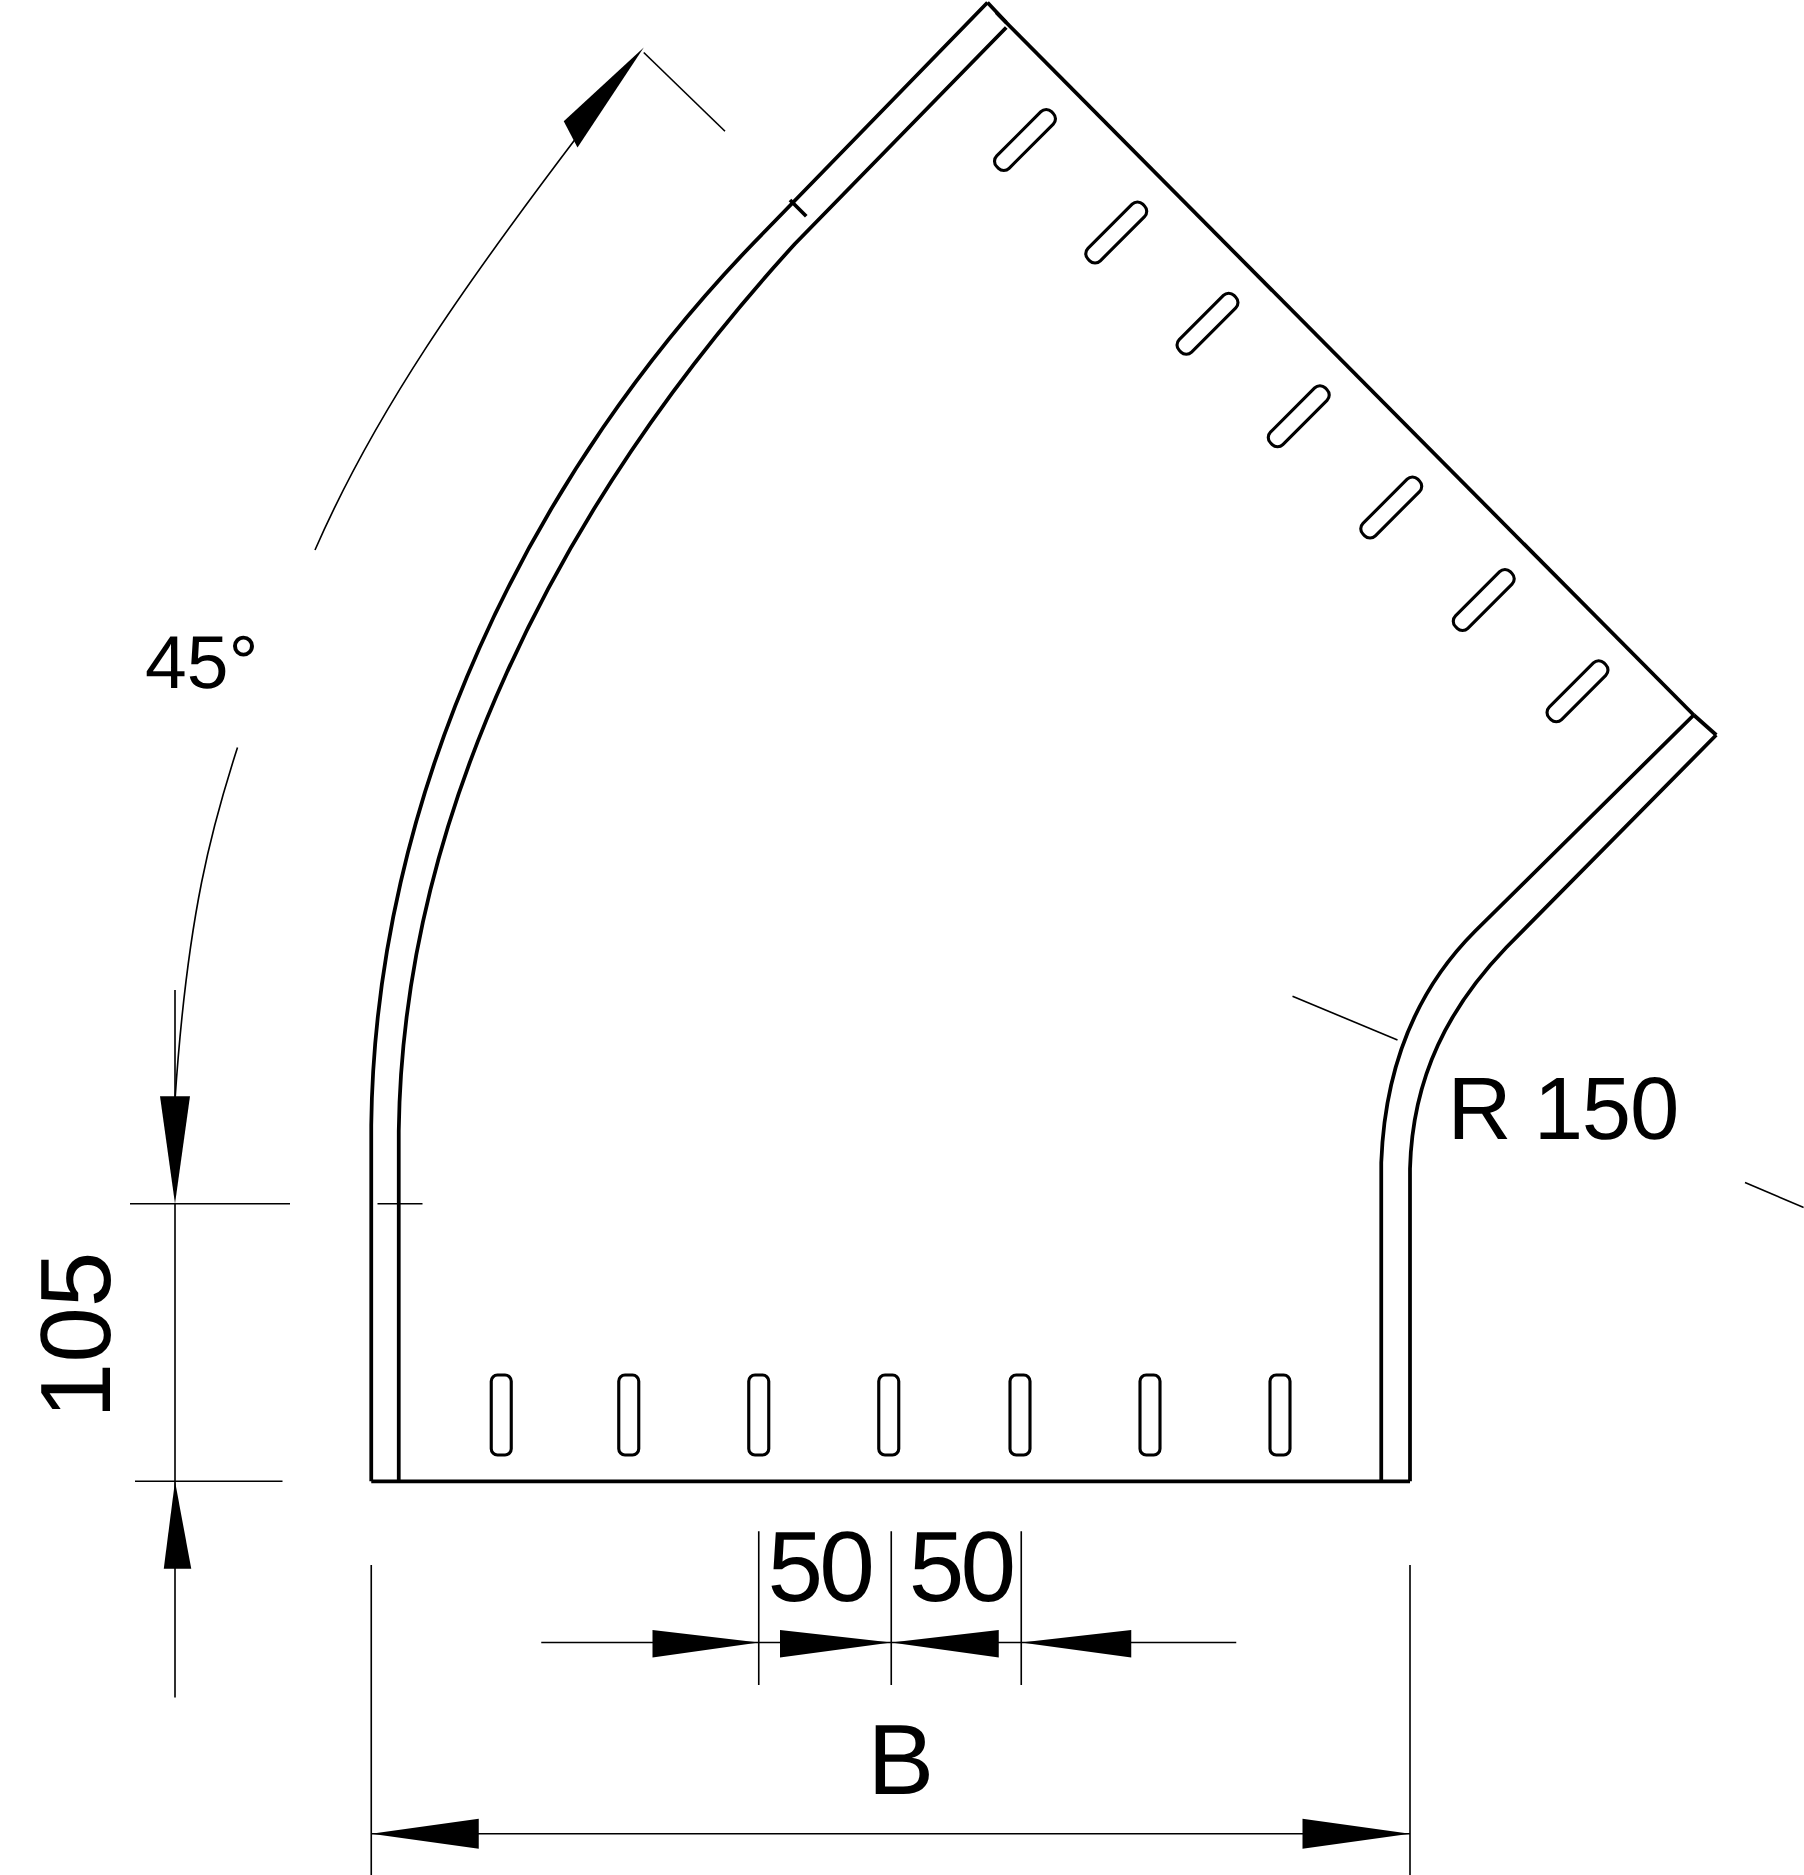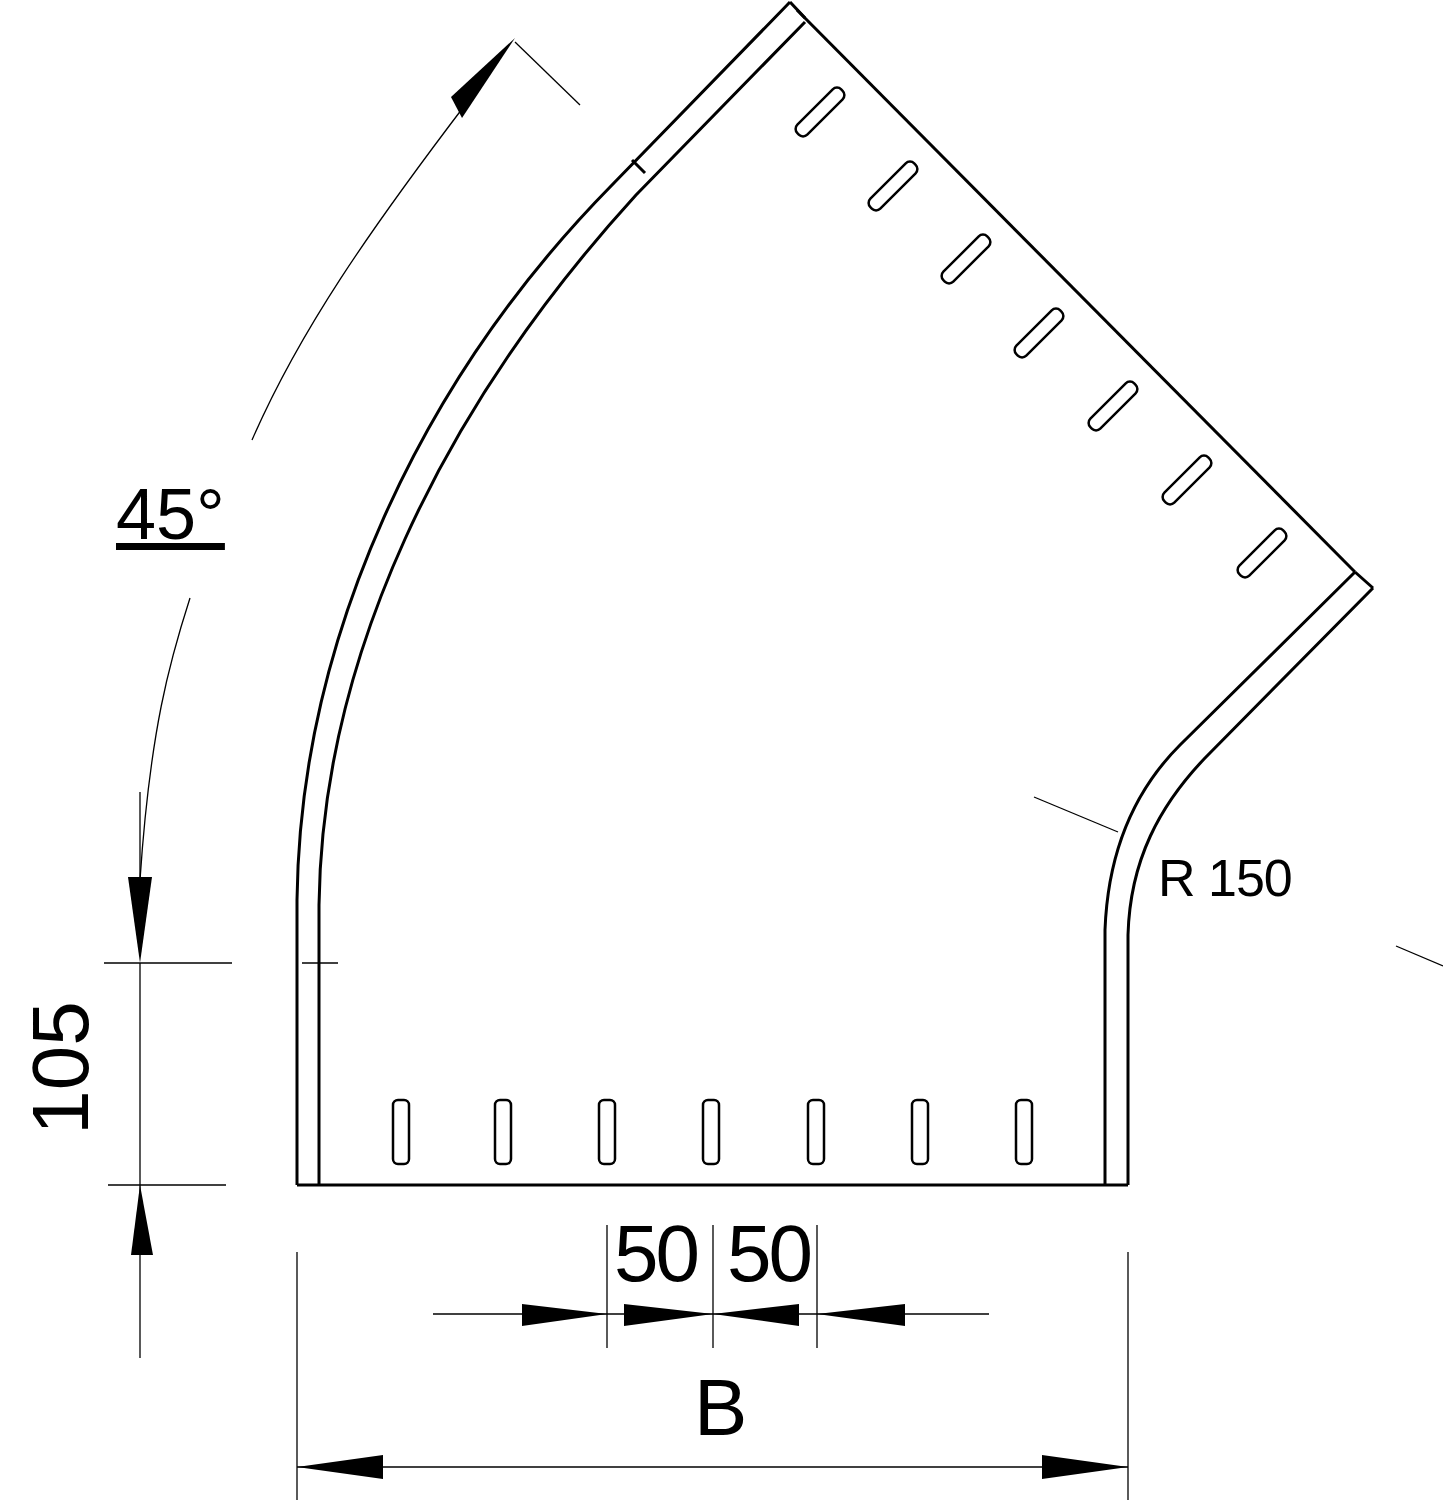--- a/index.html
+++ b/index.html
@@ -1,20 +1,20 @@
 <!DOCTYPE html>
 <html><head>
 <meta charset="utf-8">
 <style>
   html, body { margin: 0; padding: 0; background: #ffffff; }
   body { width: 1443px; height: 1500px; position: relative; overflow: hidden; }
   svg { position: absolute; left: 0; top: 0; }
   .label { position: absolute; font-family: "Liberation Sans", sans-serif; color: #000; line-height: 1; white-space: nowrap; }
-  #lbl-angle { left: 116px; top: 478px; font-size: 72px; text-decoration: underline; }
-  #lbl-radius { left: 1158px; top: 852px; font-size: 52px; letter-spacing: -1px; }
+  #lbl-angle { left: 116px; top: 500px; font-size: 60px; }
+  #lbl-radius { left: 1158px; top: 852px; font-size: 71px; letter-spacing: -1px; }
   #lbl-height { left: -14px; top: 1028px; font-size: 80px; transform: rotate(-90deg); transform-origin: 50% 50%; width: 150px; text-align: center; }
   #lbl-pitch1 { left: 614px; top: 1214px; font-size: 80px; letter-spacing: -3px; }
   #lbl-pitch2 { left: 727px; top: 1214px; font-size: 80px; letter-spacing: -3px; }
   #lbl-width { left: 694px; top: 1368px; font-size: 80px; }
 </style>
 </head>
 <body>
 
 <svg width="1443" height="1500" viewBox="0 0 1443 1500" xmlns="http://www.w3.org/2000/svg">
   <g fill="none" stroke="#000" stroke-width="3" stroke-linejoin="round">

